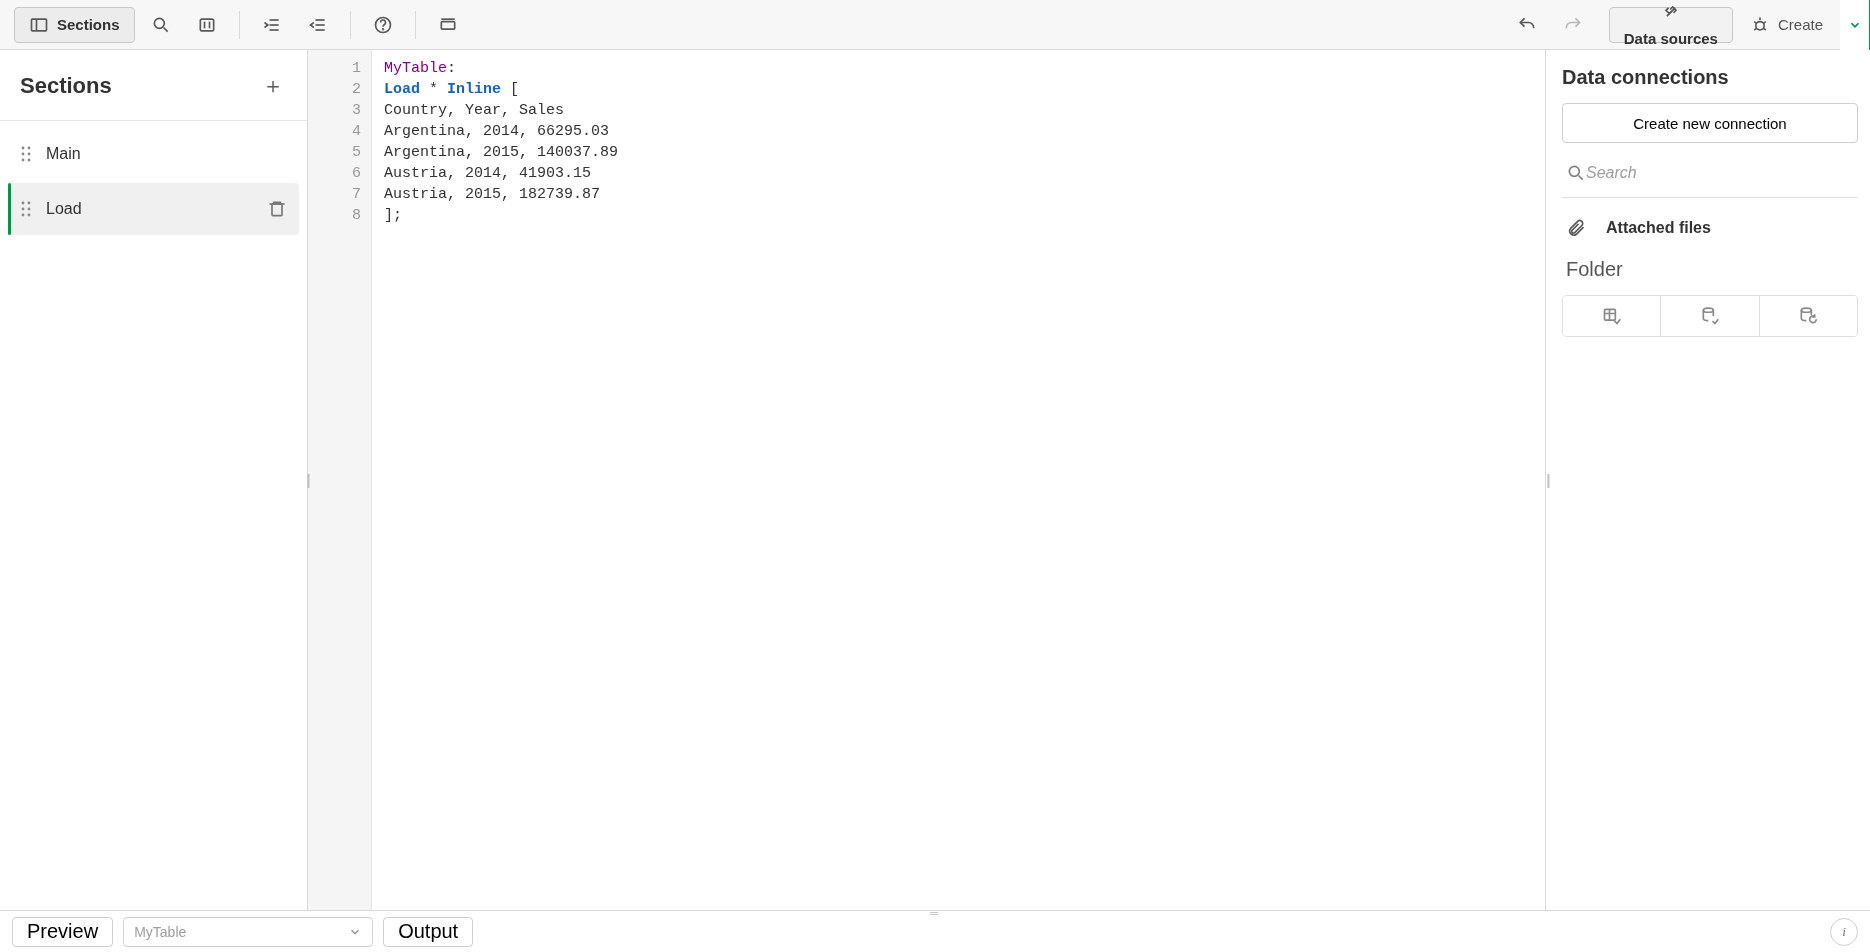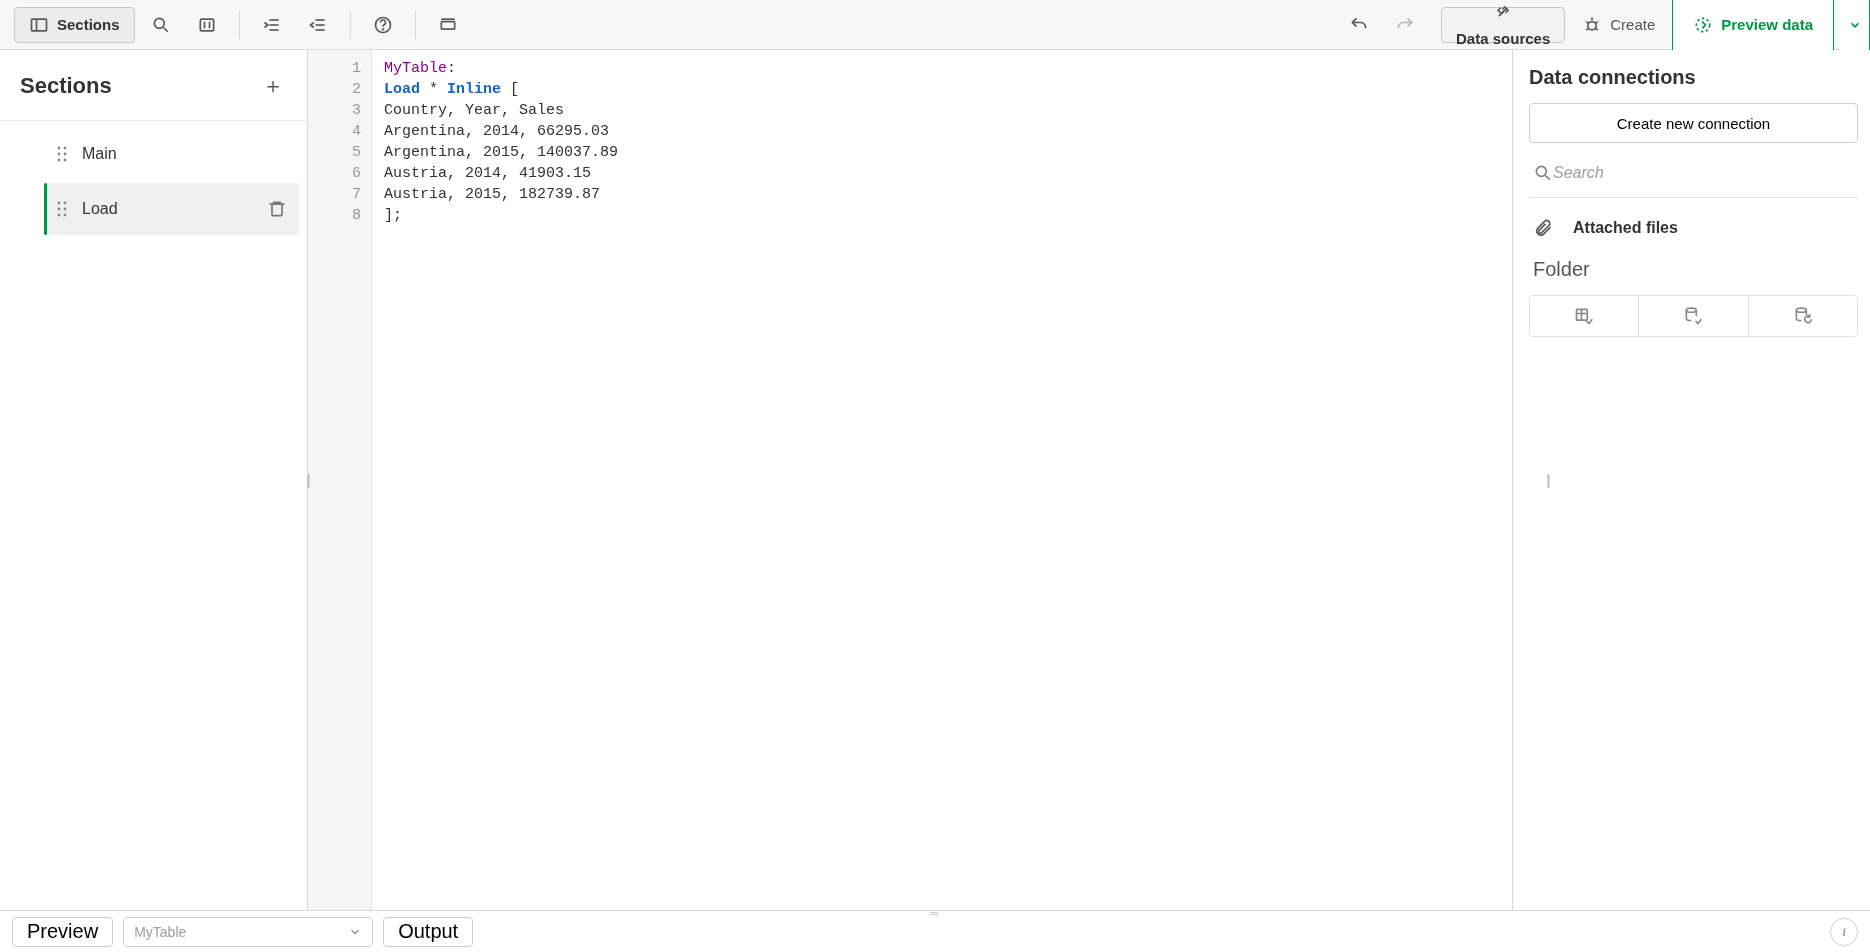--- a/index.html
+++ b/index.html
@@ -102,21 +102,21 @@
   .sidebar-header {
     display: flex;
     align-items: center;
     justify-content: space-between;
     padding: 20px 18px 18px 20px;
     border-bottom: 1px solid #e6e6e6;
   }
   .sidebar-header h2 { font-size: 22px; font-weight: 700; color: #333; }
   .sidebar-header .add-btn { width:32px; height:32px; border:none; background:transparent; cursor:pointer; color:#595959; font-size:22px; display:flex; align-items:center; justify-content:center; }
 
-  .section-list { padding: 8px; display:flex; flex-direction:column; gap:4px;margin-left:36px; }
+  .section-list { padding: 8px; display:flex; flex-direction:column; gap:4px; }
   .section-item {
     display:flex;
     align-items:center;
     gap:14px;
     padding: 16px 12px;
     border-radius:4px;
     cursor:pointer;
     position:relative;
   }
   .section-item .drag { color:#888; display:flex; }
@@ -162,21 +162,21 @@
     font-size:15px;
     line-height:21px;
     white-space:pre;
     color:#333;
   }
   .tok-table { color:#8b008b; }
   .tok-kw { color:#1565c0; font-weight:600; }
 
   
   .right-panel {
-    width: 358px;
+    width: 325px;
     border-left:1px solid #d9d9d9;
     padding: 16px 12px 12px 16px;
     background:#fff;
     display:flex;
     flex-direction:column;
     gap:14px;
   }
   .right-panel h2 { font-size:20px; font-weight:700; color:#333; }
   .conn-btn {
     width:100%;
@@ -400,29 +400,20 @@
           <line x1="12" y1="3" x2="12" y2="6"></line>
           <line x1="5" y1="8" x2="8" y2="10"></line>
           <line x1="19" y1="8" x2="16" y2="10"></line>
           <line x1="5" y1="18" x2="8" y2="16"></line>
           <line x1="19" y1="18" x2="16" y2="16"></line>
         </svg>
     </span>
     <span class="label">Create</span>
   </button>
 
-  <button class="tb-btn preview-data">
-    <span class="icon">
-      <svg viewBox="0 0 24 24" fill="none" stroke="#009845" stroke-width="2">
-          <circle cx="12" cy="12" r="8" stroke-dasharray="3 3"></circle>
-          <polyline points="11,8 15,12 11,16"></polyline>
-        </svg>
-    </span>
-    <span class="label">Preview data</span>
-  </button>
   <button class="tb-btn preview-dropdown">
     <span class="icon" style="width:14px;height:14px;">
       <svg viewBox="0 0 24 24" fill="none" stroke="#009845" stroke-width="3">
           <polyline points="6 9 12 15 18 9"></polyline>
         </svg>
     </span>
   </button>
 </div>
 
 <div class="main">

